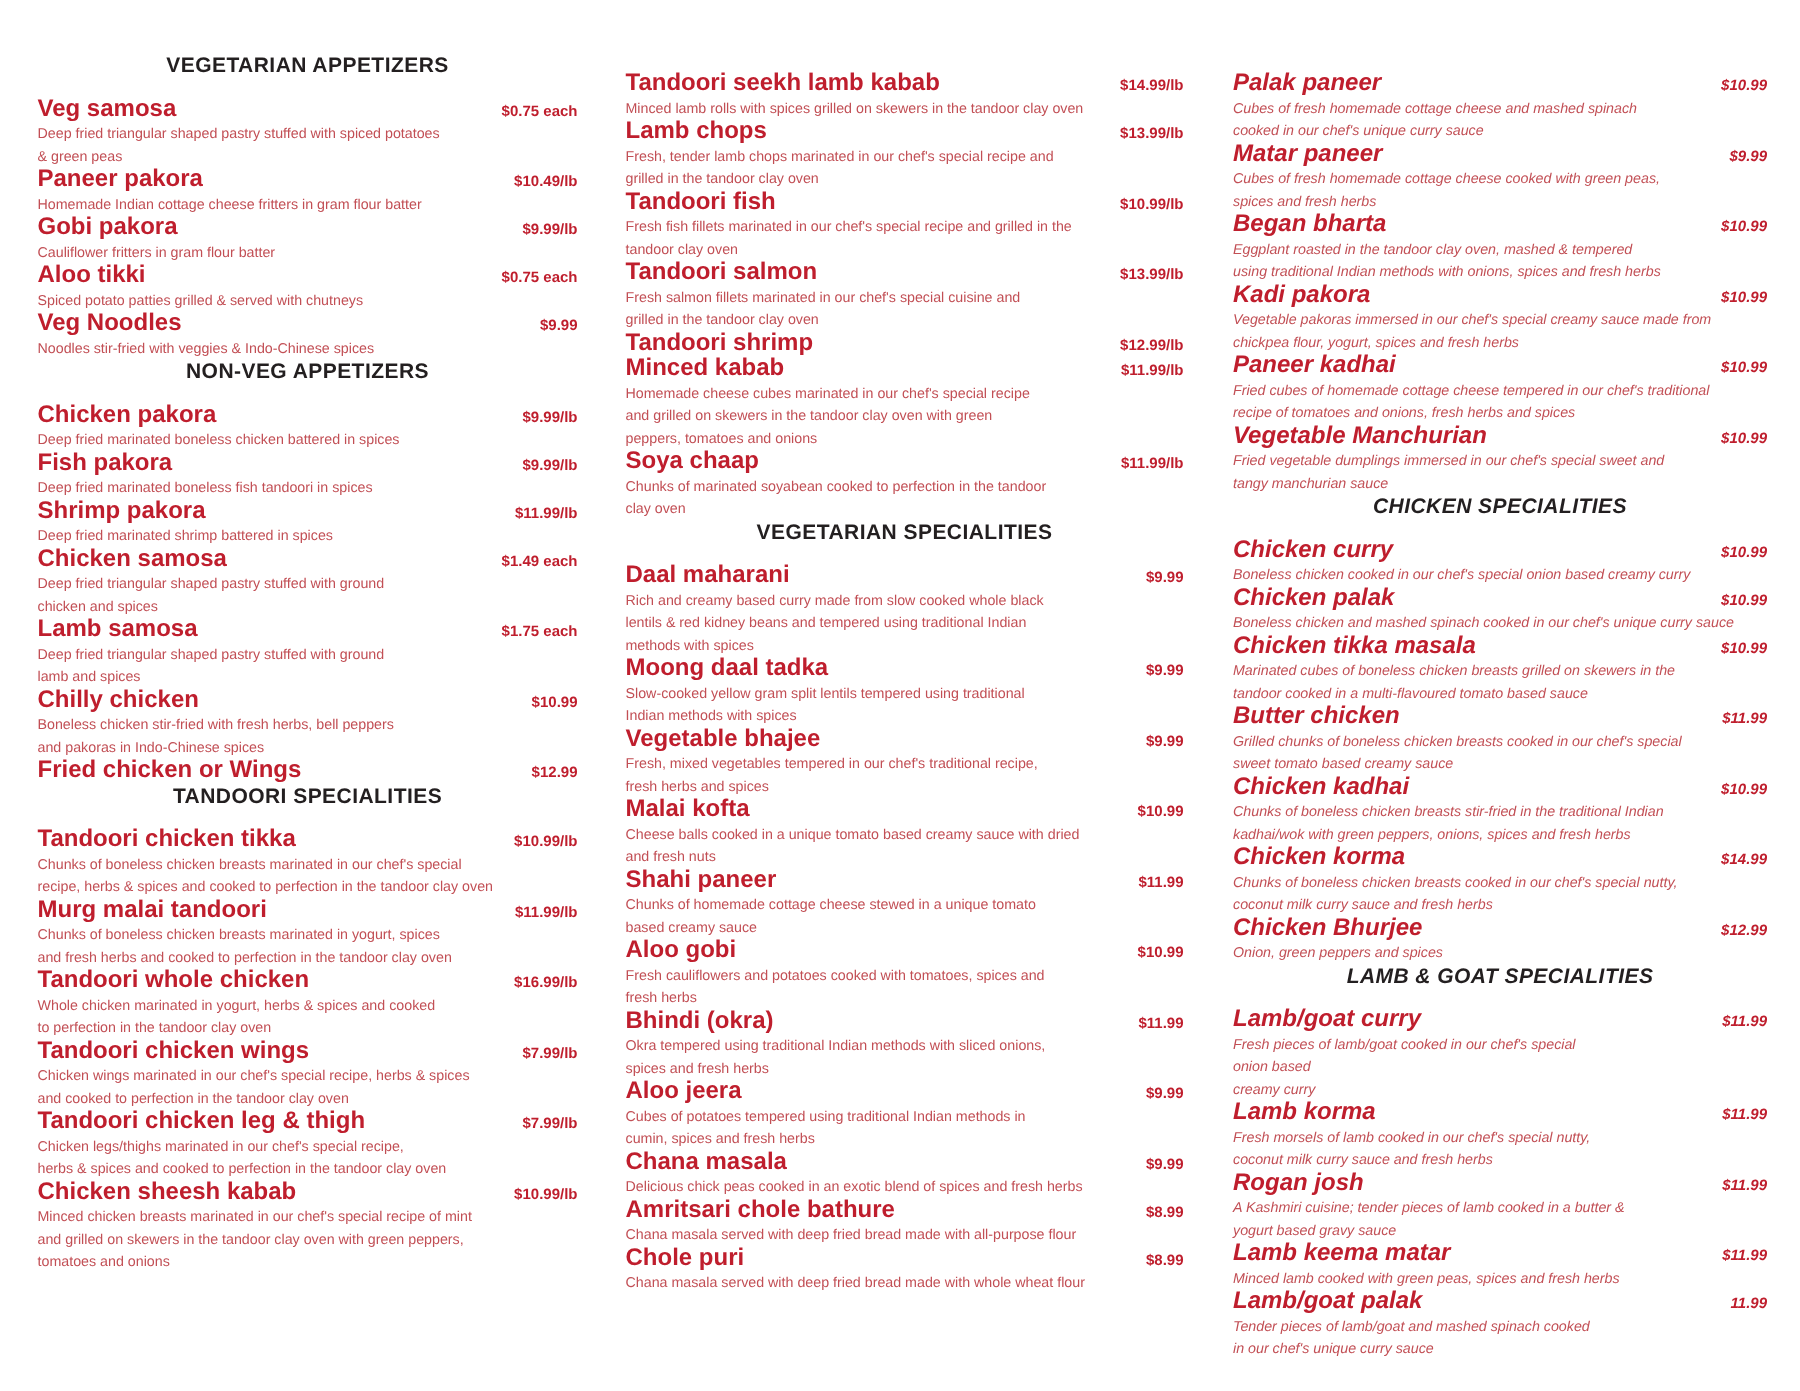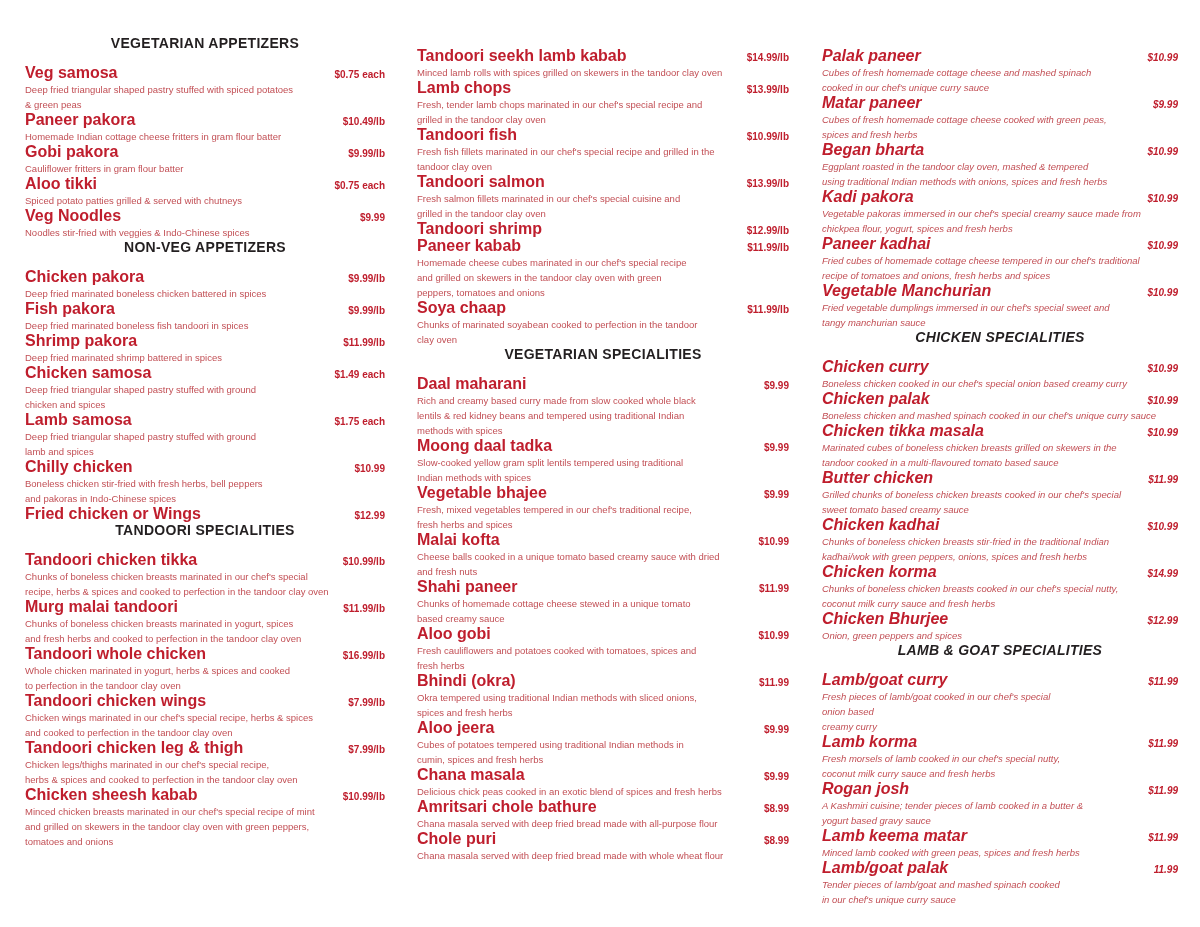--- a/index.html
+++ b/index.html
@@ -235,21 +235,21 @@
 grilled in the tandoor clay oven</div>
         </div>
         <div class="item">
           <div class="item-row">
             <span class="item-name">Tandoori shrimp</span>
             <span class="item-price">$12.99/lb</span>
           </div>
         </div>
         <div class="item">
           <div class="item-row">
-            <span class="item-name">Paneer kabab</span>
+            <span class="item-name">Minced kabab</span>
             <span class="item-price">$11.99/lb</span>
           </div>
           <div class="item-desc">Homemade cheese cubes marinated in our chef's special recipe
 and grilled on skewers in the tandoor clay oven with green
 peppers, tomatoes and onions</div>
         </div>
         <div class="item">
           <div class="item-row">
             <span class="item-name">Soya chaap</span>
             <span class="item-price">$11.99/lb</span>

